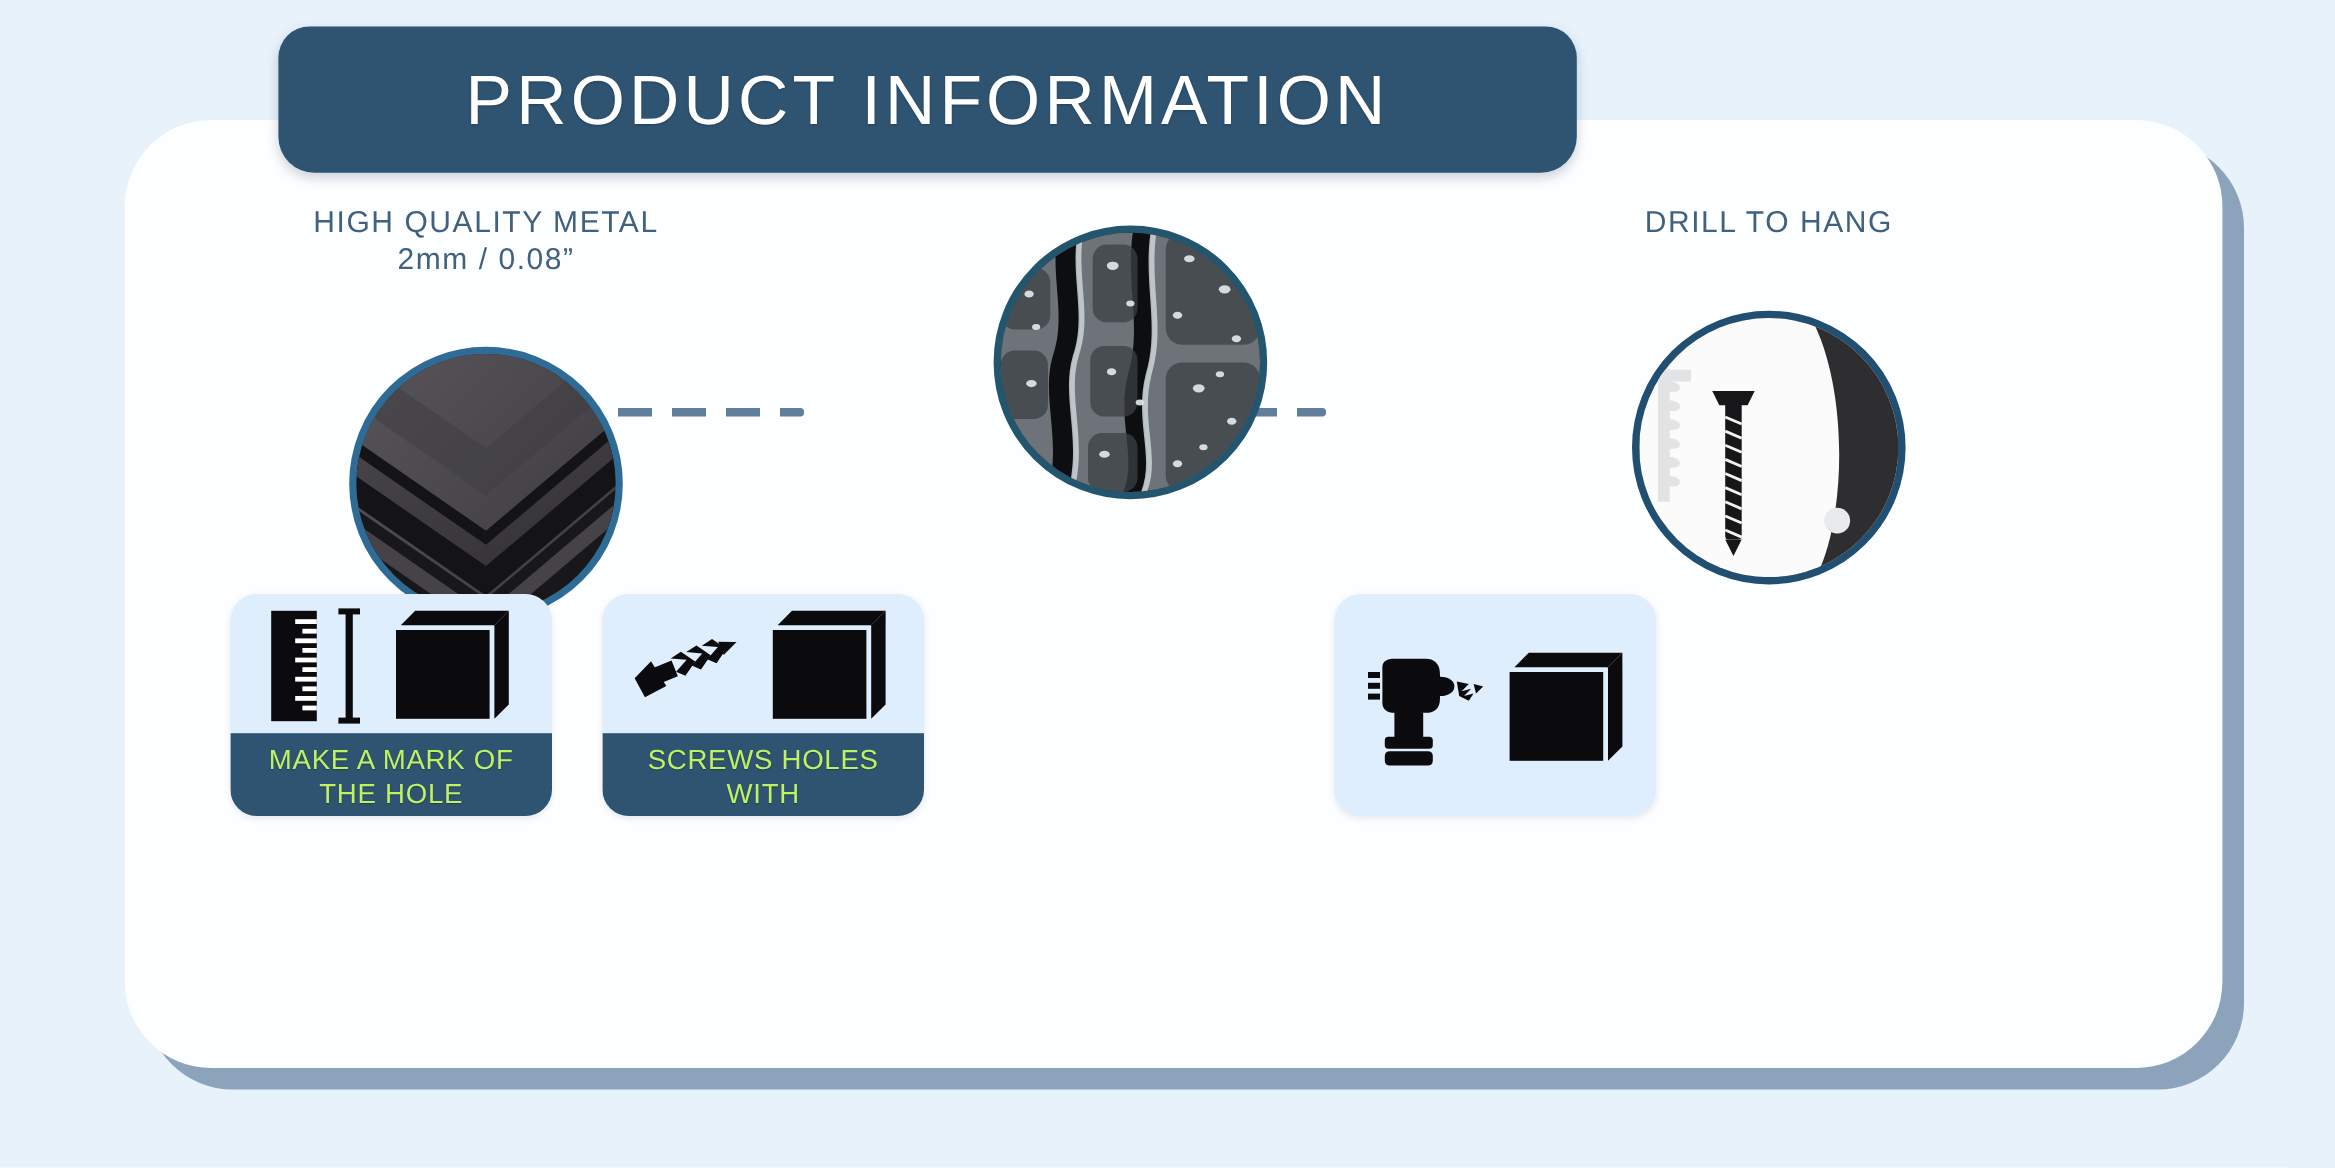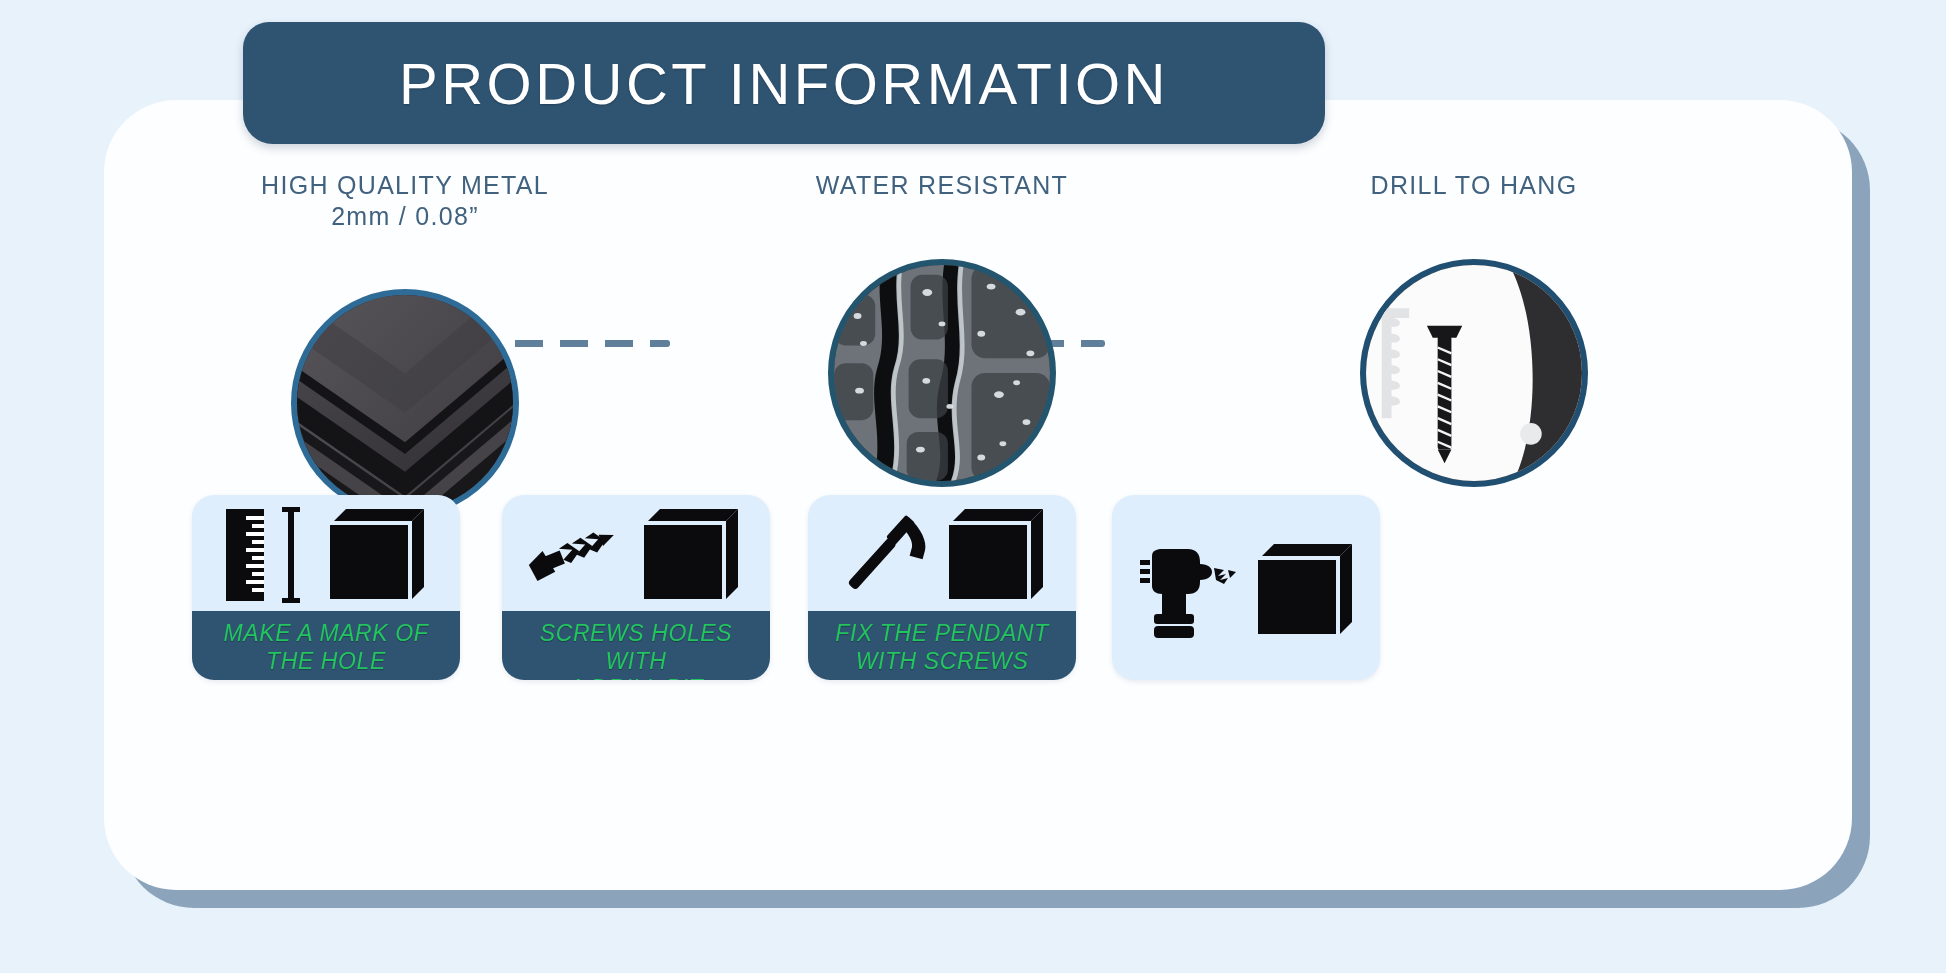--- a/index.html
+++ b/index.html
@@ -18,21 +18,21 @@
     background:#8ba4bb;border-radius:72px;
   }
   .card{
     position:absolute;left:104px;top:100px;
     width:1748px;height:790px;
     background:#fdfeff;border-radius:72px;
   }
 
   
   .banner{
-    position:absolute;left:243px;top:22px;
+    position:absolute;left:232px;top:22px;
     width:1082px;height:122px;
     background:#2f5472;
     border-radius:26px 26px 30px 30px;
     display:flex;align-items:center;justify-content:center;
     box-shadow:0 4px 10px rgba(30,60,90,.22);
   }
   .banner-title{
     color:#ffffff;
     font-size:58px;
     letter-spacing:3.5px;
@@ -108,29 +108,28 @@
     flex:1;
     display:flex;align-items:center;justify-content:center;
     gap:8px;
     padding:8px 10px 4px 10px;
     box-sizing:border-box;
   }
   .step-icons svg{display:block;}
 
   .step-caption{
     background:#2f5472;
-    color:#22c55e;
+    color:#bef264;
     font-size:23px;
     letter-spacing:.6px;
     line-height:1.2;
     text-align:center;
     padding:9px 6px 11px 6px;
     white-space:pre-line;
     text-shadow:0 1px 1px rgba(0,0,0,.3);
-    font-style:italic;
   }
 </style>
 </head>
 <body>
 
 <div class="stage">
 
   <div class="card-shadow"></div>
   <div class="card"></div>
 
@@ -163,21 +162,20 @@
           <polygon points="-20,72 110,162 240,52 240,70 110,180 -20,90" fill="url(#mtl2)"></polygon>
           <polygon points="-20,118 110,208 240,98 240,150 110,250 -20,172" fill="#18171a"></polygon>
           <polygon points="-20,130 110,220 240,110 240,126 110,236 -20,146" fill="#454347"></polygon>
           <polygon points="-20,168 110,258 240,148 240,230 -20,230" fill="#232225"></polygon>
           <polygon points="-20,-10 110,80 240,-30 240,10 110,120 -20,30" fill="#403e42" opacity=".55"></polygon>
         </svg>
       </div>
     </div>
 
     <div class="feature f2">
-      <div class="feature-label">WATER RESISTANT</div>
       <div class="feature-circle">
         <svg viewBox="0 0 220 220" preserveAspectRatio="xMidYMid slice">
           <rect width="220" height="220" fill="#6d7378"></rect>
           <g fill="#0d0e10">
             <path d="M66 0 C60 40 74 70 62 105 C52 140 70 175 58 220 L40 220 C52 175 34 140 44 105 C56 70 42 40 48 0 Z"></path>
             <path d="M128 0 C122 45 136 80 124 120 C114 160 132 190 120 220 L104 220 C116 190 98 160 108 120 C120 80 106 45 112 0 Z"></path>
           </g>
           <g fill="#cdd4d8" opacity=".85">
             <path d="M70 0 C64 40 78 70 66 105 C56 140 74 175 62 220 L57 220 C69 175 51 140 61 105 C73 70 59 40 65 0 Z"></path>
             <path d="M132 0 C126 45 140 80 128 120 C118 160 136 190 124 220 L119 220 C131 190 113 160 123 120 C135 80 121 45 127 0 Z"></path>
@@ -301,38 +299,20 @@
         <svg width="112" height="104" viewBox="0 0 112 104">
           <polygon points="14,18 92,18 104,6 26,6" fill="#0b0b0d"></polygon>
           <polygon points="92,18 104,6 104,84 92,96" fill="#0b0b0d"></polygon>
           <rect x="10" y="22" width="78" height="74" fill="#0b0b0d"></rect>
         </svg>
       </div>
       <div class="step-caption">SCREWS HOLES WITH
 A DRILL BIT</div>
     </div>
 
-    <div class="step s3">
-      <div class="step-icons">
-        <svg width="98" height="104" viewBox="0 0 98 104">
-          <g fill="#0b0b0d" transform="rotate(42 49 52)">
-            <path d="M44 6 C60 6 74 12 78 20 L82 28 L70 34 L66 26 C62 20 52 18 44 18 Z"></path>
-            <rect x="40" y="6" width="12" height="30" rx="2"></rect>
-            <rect x="42" y="34" width="11" height="62" rx="4"></rect>
-          </g>
-        </svg>
-        <svg width="112" height="104" viewBox="0 0 112 104">
-          <polygon points="14,18 92,18 104,6 26,6" fill="#0b0b0d"></polygon>
-          <polygon points="92,18 104,6 104,84 92,96" fill="#0b0b0d"></polygon>
-          <rect x="10" y="22" width="78" height="74" fill="#0b0b0d"></rect>
-        </svg>
-      </div>
-      <div class="step-caption">FIX THE PENDANT
-WITH SCREWS</div>
-    </div>
 
     <div class="step s4">
       <div class="step-icons">
         <svg width="108" height="104" viewBox="0 0 108 104">
           <g fill="#0b0b0d">
             <rect x="8" y="22" width="10" height="5"></rect>
               <rect x="8" y="31" width="10" height="5"></rect>
             <rect x="8" y="40" width="10" height="5"></rect>
             <path d="M20 18 C20 13 24 11 30 11 L56 11 C64 11 68 16 68 24 L68 44 C68 52 64 56 56 56 L30 56 C24 56 20 53 20 48 Z"></path>
             <path d="M68 26 C76 26 80 30 80 34 C80 38 76 42 68 42 Z"></path>

